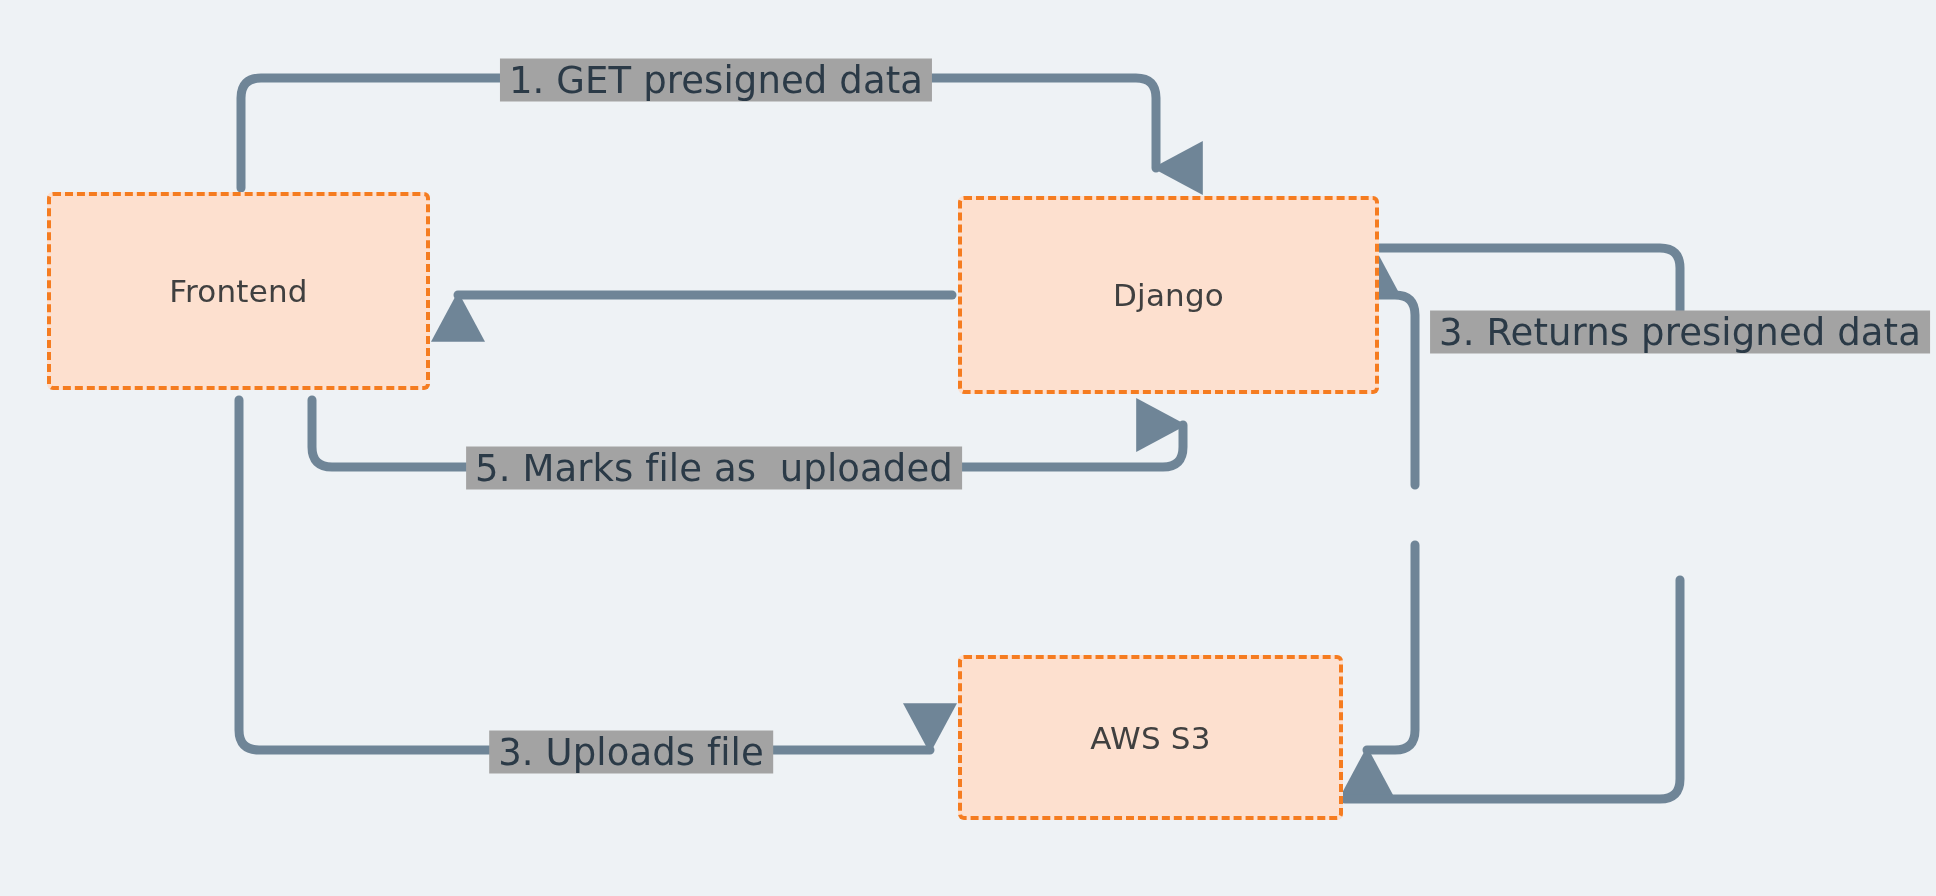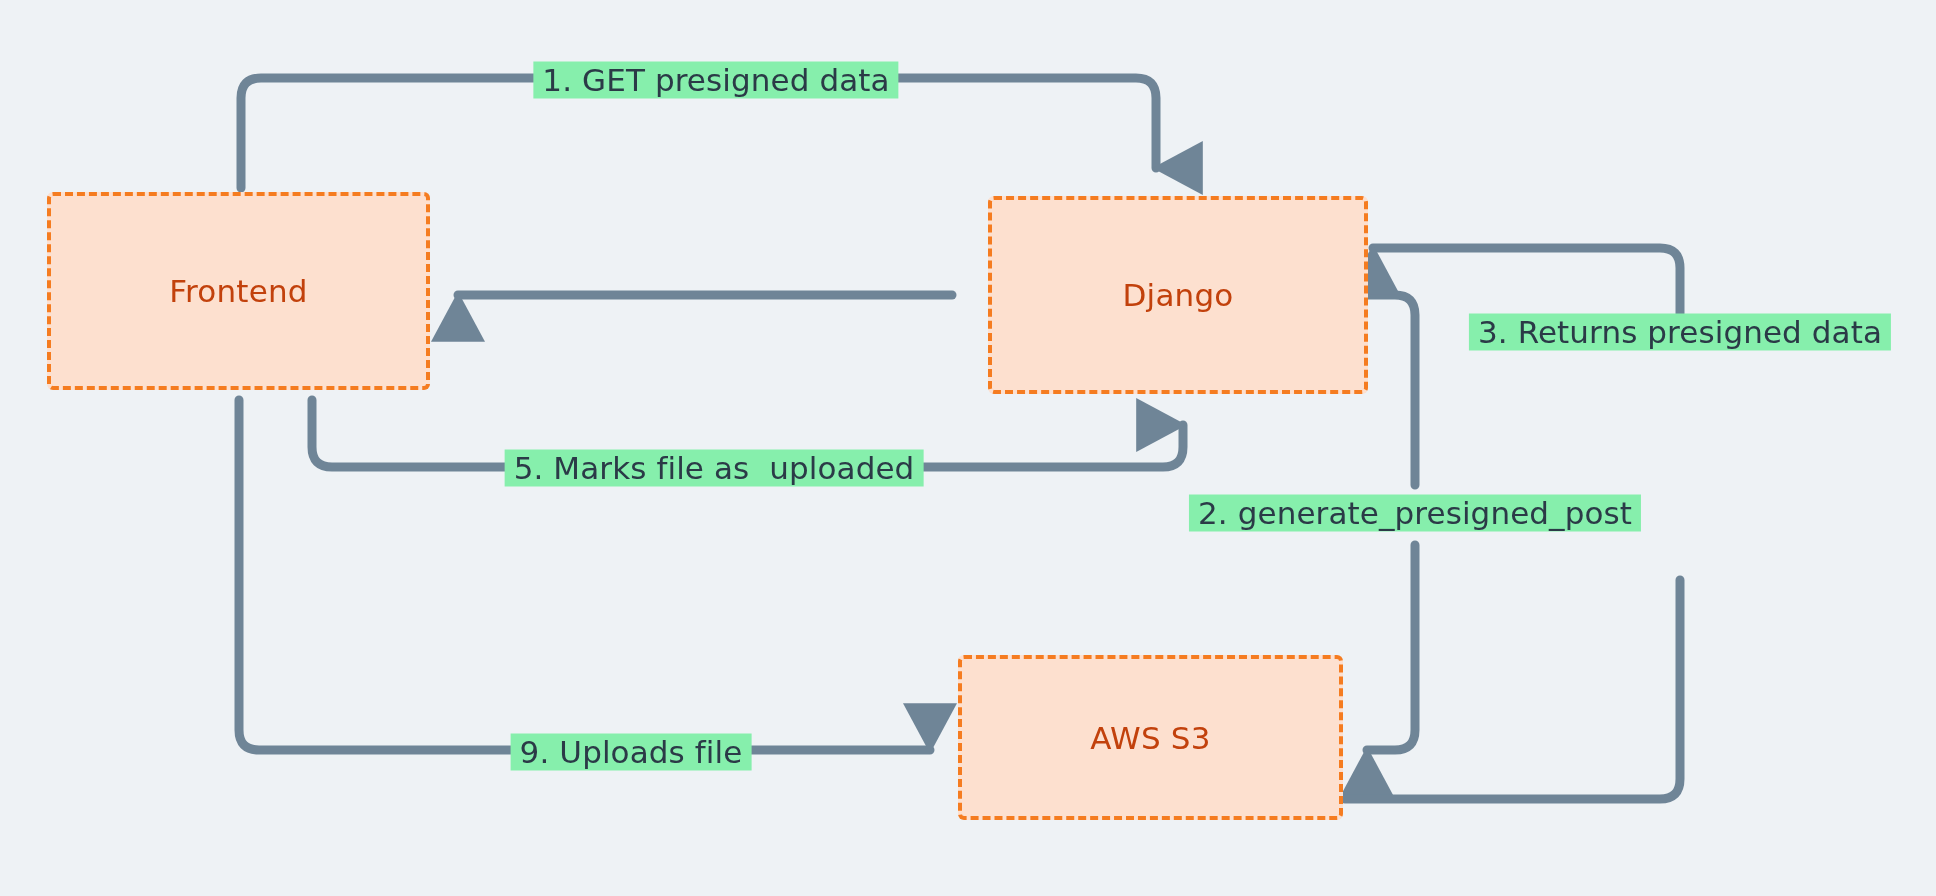--- a/index.html
+++ b/index.html
@@ -33,30 +33,30 @@
     background: #fde0cf;
     border: 4px dashed #f57c20;
     border-radius: 6px;
     display: flex;
     align-items: center;
     justify-content: center;
   }
   .node-label {
     font-family: "DejaVu Sans", sans-serif;
     font-size: 31px;
-    color: #c2410c;
+    color: #404040;
     letter-spacing: 0.2px;
     white-space: pre;
   }
   .edge-label {
     position: absolute;
     font-family: "DejaVu Sans", sans-serif;
-    font-size: 31px;
+    font-size: 37px;
     color: #2b3a47;
-    background: #86efac;
+    background: #a3a3a3;
     white-space: pre;
     line-height: 1;
     padding: 3px 9px;
     transform: translate(-50%, -50%);
     letter-spacing: 0.1px;
   }
 </style>
 </head>
 <body>
 
@@ -93,32 +93,31 @@
       <path d="M239,400 L239,730 Q239,750 259,750 L930,750" marker-end="url(#arrow-right)"></path>
 
       <path d="M312,400 L312,447 Q312,467 332,467 L1163,467 Q1183,467 1183,447 L1183,425" marker-end="url(#arrow-up)"></path>
     </g>
   </svg>
 
   <div class="node-box" id="node-frontend" style="left:47px; top:192px; width:383px; height:198px;">
     <span class="node-label">Frontend</span>
   </div>
 
-  <div class="node-box" id="node-django" style="left:988px; top:196px; width:380px; height:198px;">
+  <div class="node-box" id="node-django" style="left:958px; top:196px; width:421px; height:198px;">
     <span class="node-label">Django</span>
   </div>
 
   <div class="node-box" id="node-aws-s3" style="left:958px; top:655px; width:385px; height:165px;">
     <span class="node-label">AWS S3</span>
   </div>
 
   <div class="edge-label" style="left:716px; top:80px;">1. GET presigned data</div>
 
-  <div class="edge-label" style="left:1415px; top:513px;">2. generate_presigned_post</div>
 
   <div class="edge-label" style="left:1680px; top:332px;">3. Returns presigned data</div>
 
 
-  <div class="edge-label" style="left:631px; top:752px;">9. Uploads file</div>
+  <div class="edge-label" style="left:631px; top:752px;">3. Uploads file</div>
 
   <div class="edge-label" style="left:714px; top:468px;">5. Marks file as  uploaded</div>
 
 </div>
 
 </body></html>

